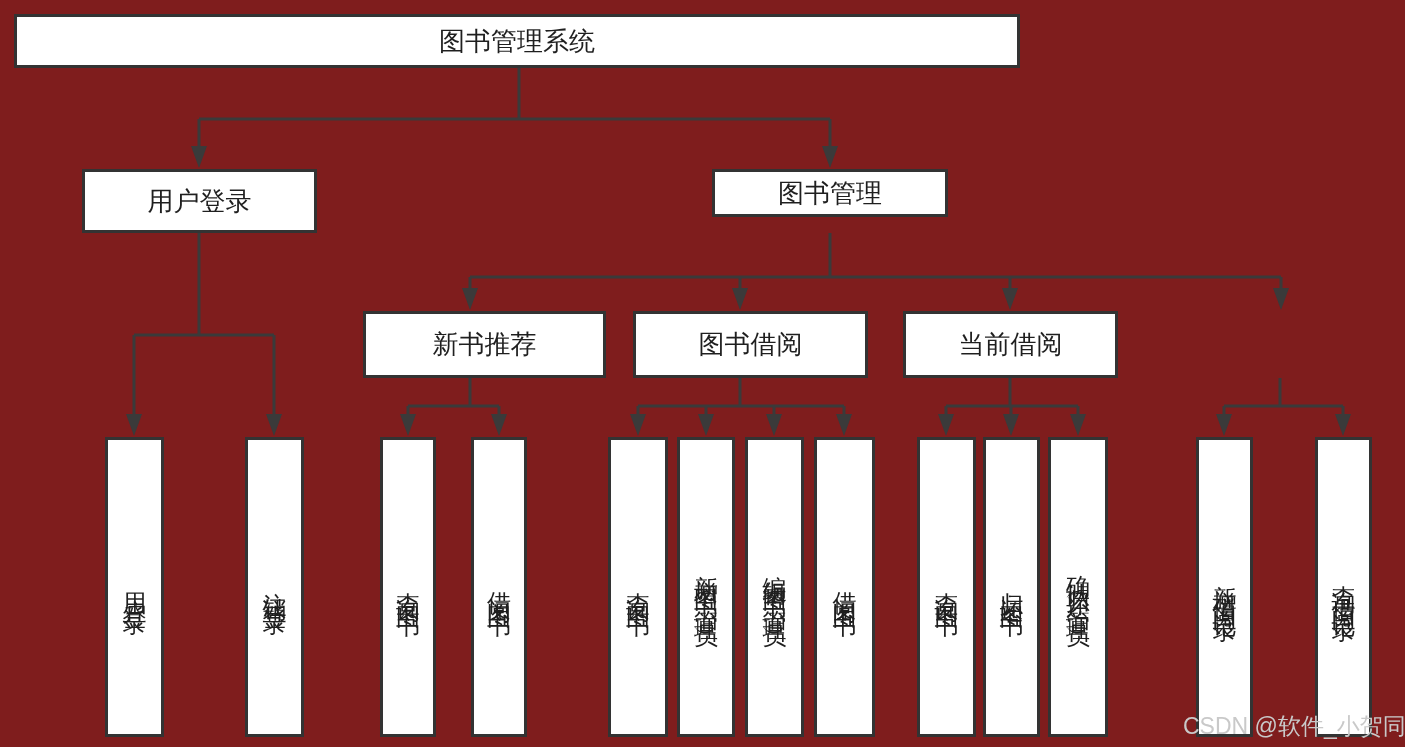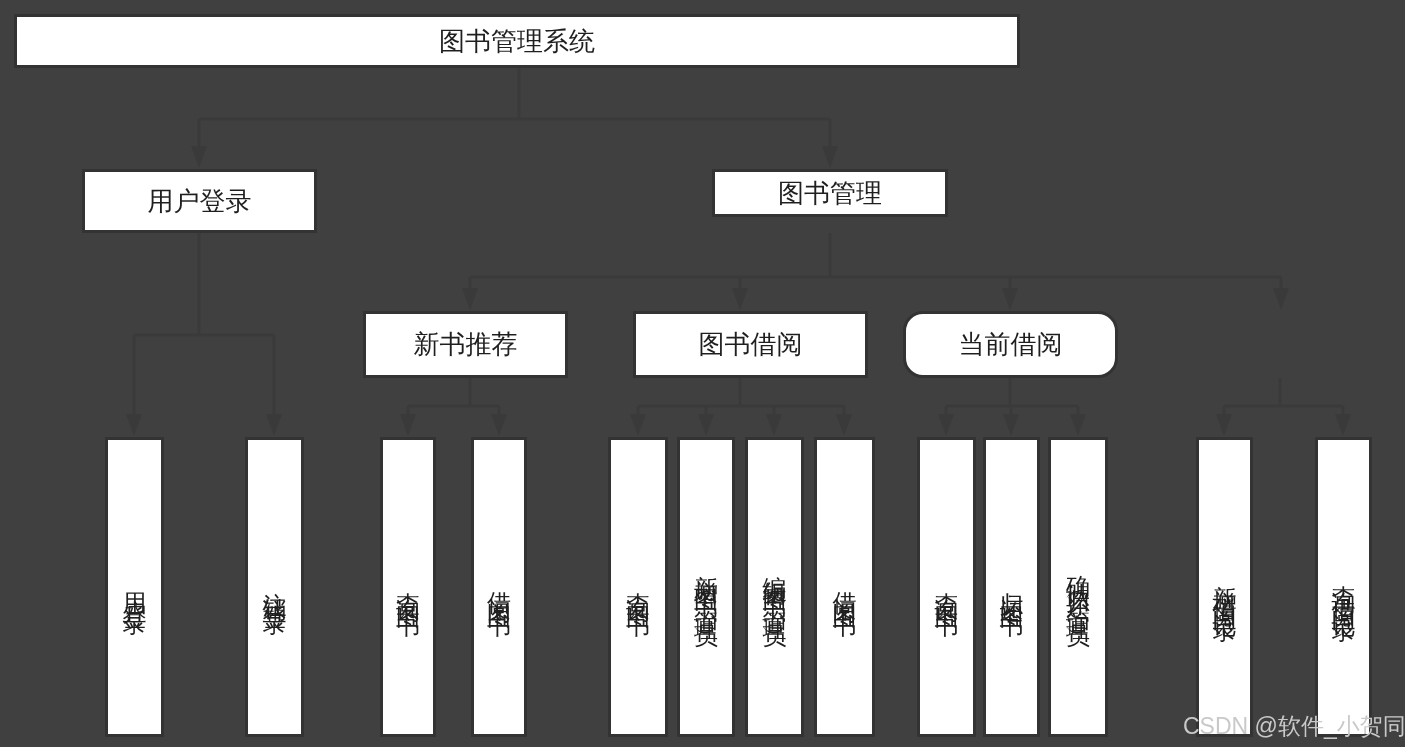--- a/index.html
+++ b/index.html
@@ -5,21 +5,21 @@
   html, body {
     margin: 0;
     padding: 0;
     background: #ffffff;
     font-family: "Liberation Sans", "DejaVu Sans", sans-serif;
   }
   #stage {
     position: relative;
     width: 1405px;
     height: 747px;
-    background: #404040;
+    background: #7f1d1d;
     overflow: hidden;
   }
   #connectors {
     position: absolute;
     left: 0; top: 0;
     width: 1405px; height: 747px;
     pointer-events: none;
   }
   .box {
     position: absolute;
@@ -103,27 +103,27 @@
     <span>图书管理系统</span>
   </div>
 
   <div class="box branch-node" style="left:82px; top:169px; width:235px; height:64px;">
     <span>用户登录</span>
   </div>
   <div class="box branch-node" style="left:712px; top:169px; width:236px; height:48px;">
     <span>图书管理</span>
   </div>
 
-  <div class="box branch-node" style="left:363px; top:311px; width:205px; height:67px;font-family:Liberation Serif, serif;">
+  <div class="box branch-node" style="left:363px; top:311px; width:243px; height:67px;font-family:Liberation Serif, serif;">
     <span>新书推荐</span>
   </div>
   <div class="box branch-node" style="left:633px; top:311px; width:235px; height:67px;">
     <span>图书借阅</span>
   </div>
-  <div class="box branch-node" style="left:903px; top:311px; width:215px; height:67px;border-radius:20px;">
+  <div class="box branch-node" style="left:903px; top:311px; width:215px; height:67px;">
     <span>当前借阅</span>
   </div>
 
   <div class="box leaf" style="left:105px; width:59px;">
     <span class="vtext">用户登录</span>
   </div>
   <div class="box leaf" style="left:245px; width:59px;">
     <span class="vtext">注销登录</span>
   </div>
 

